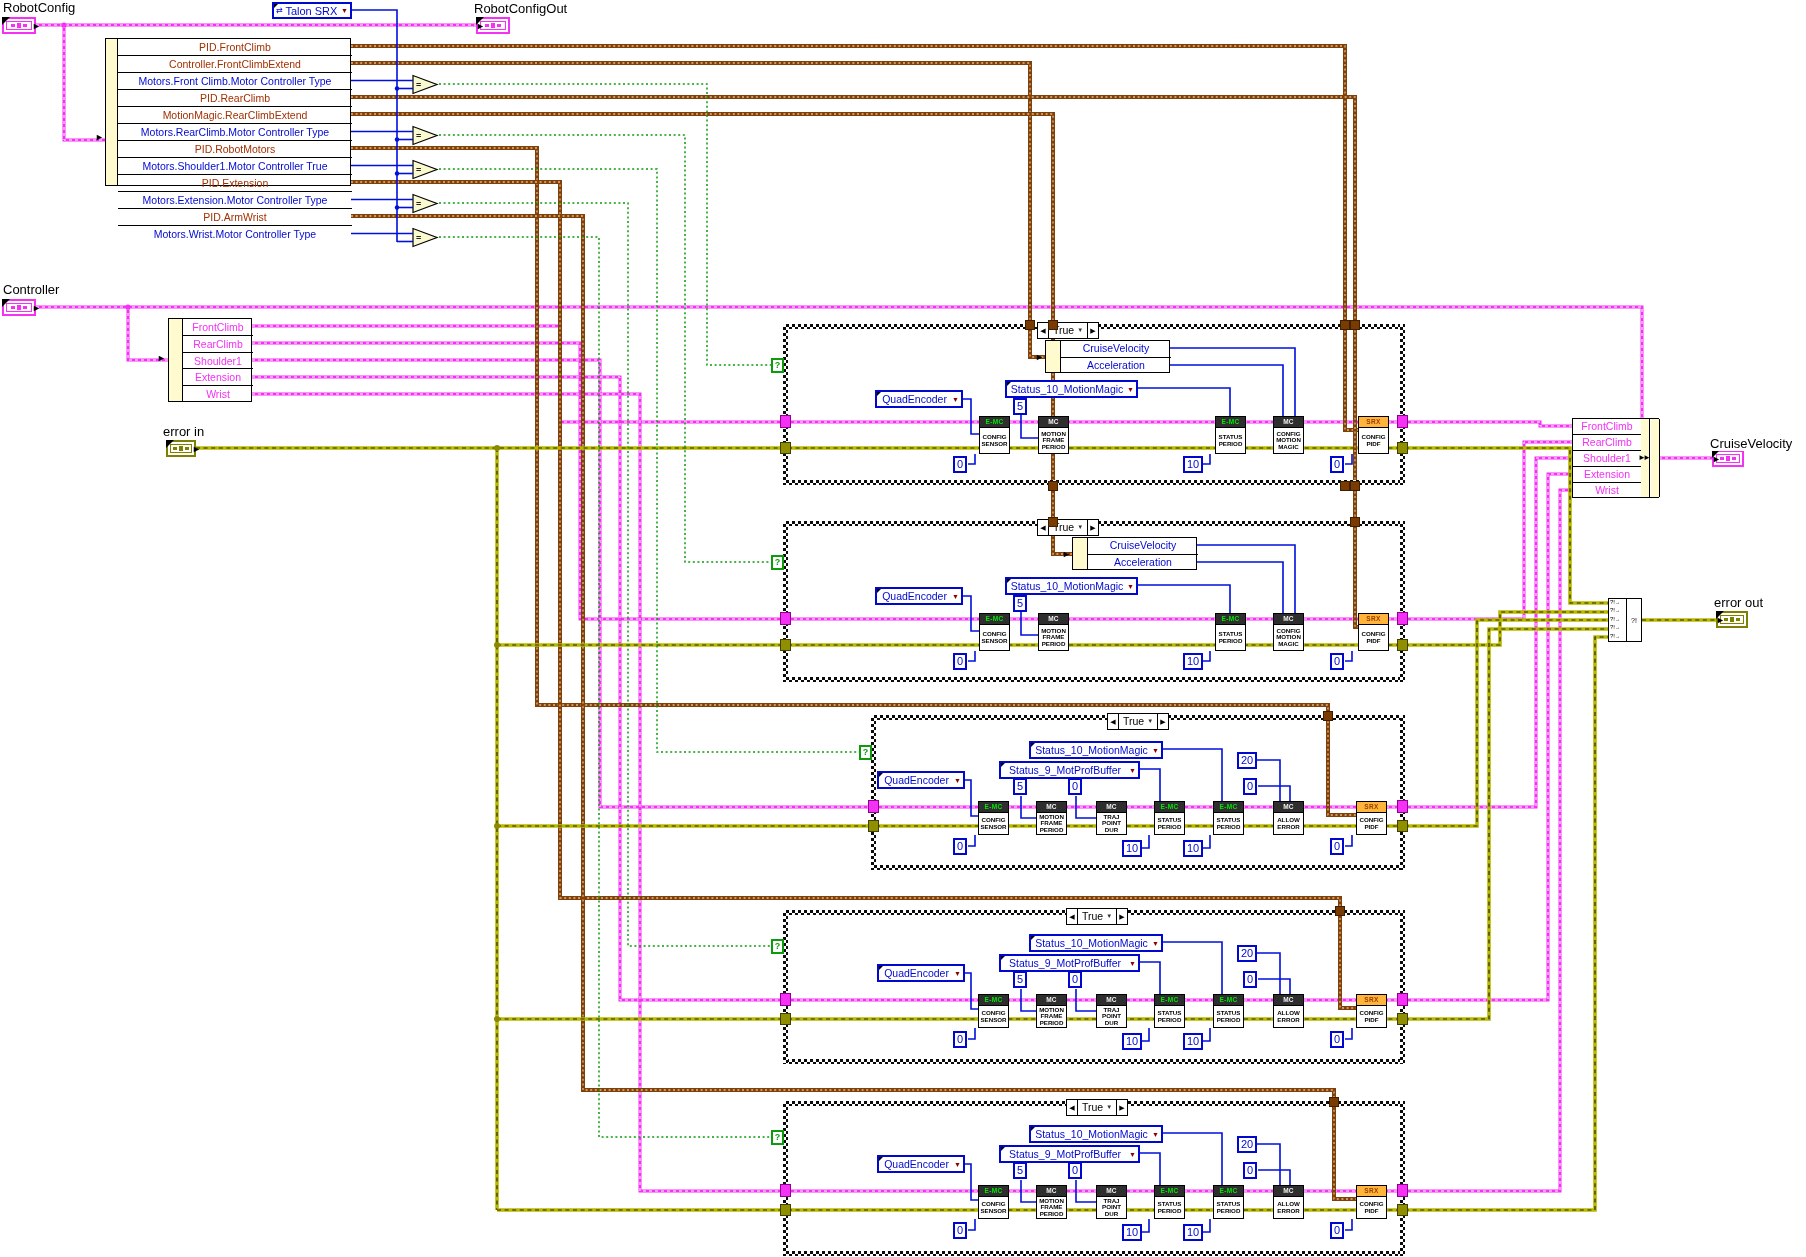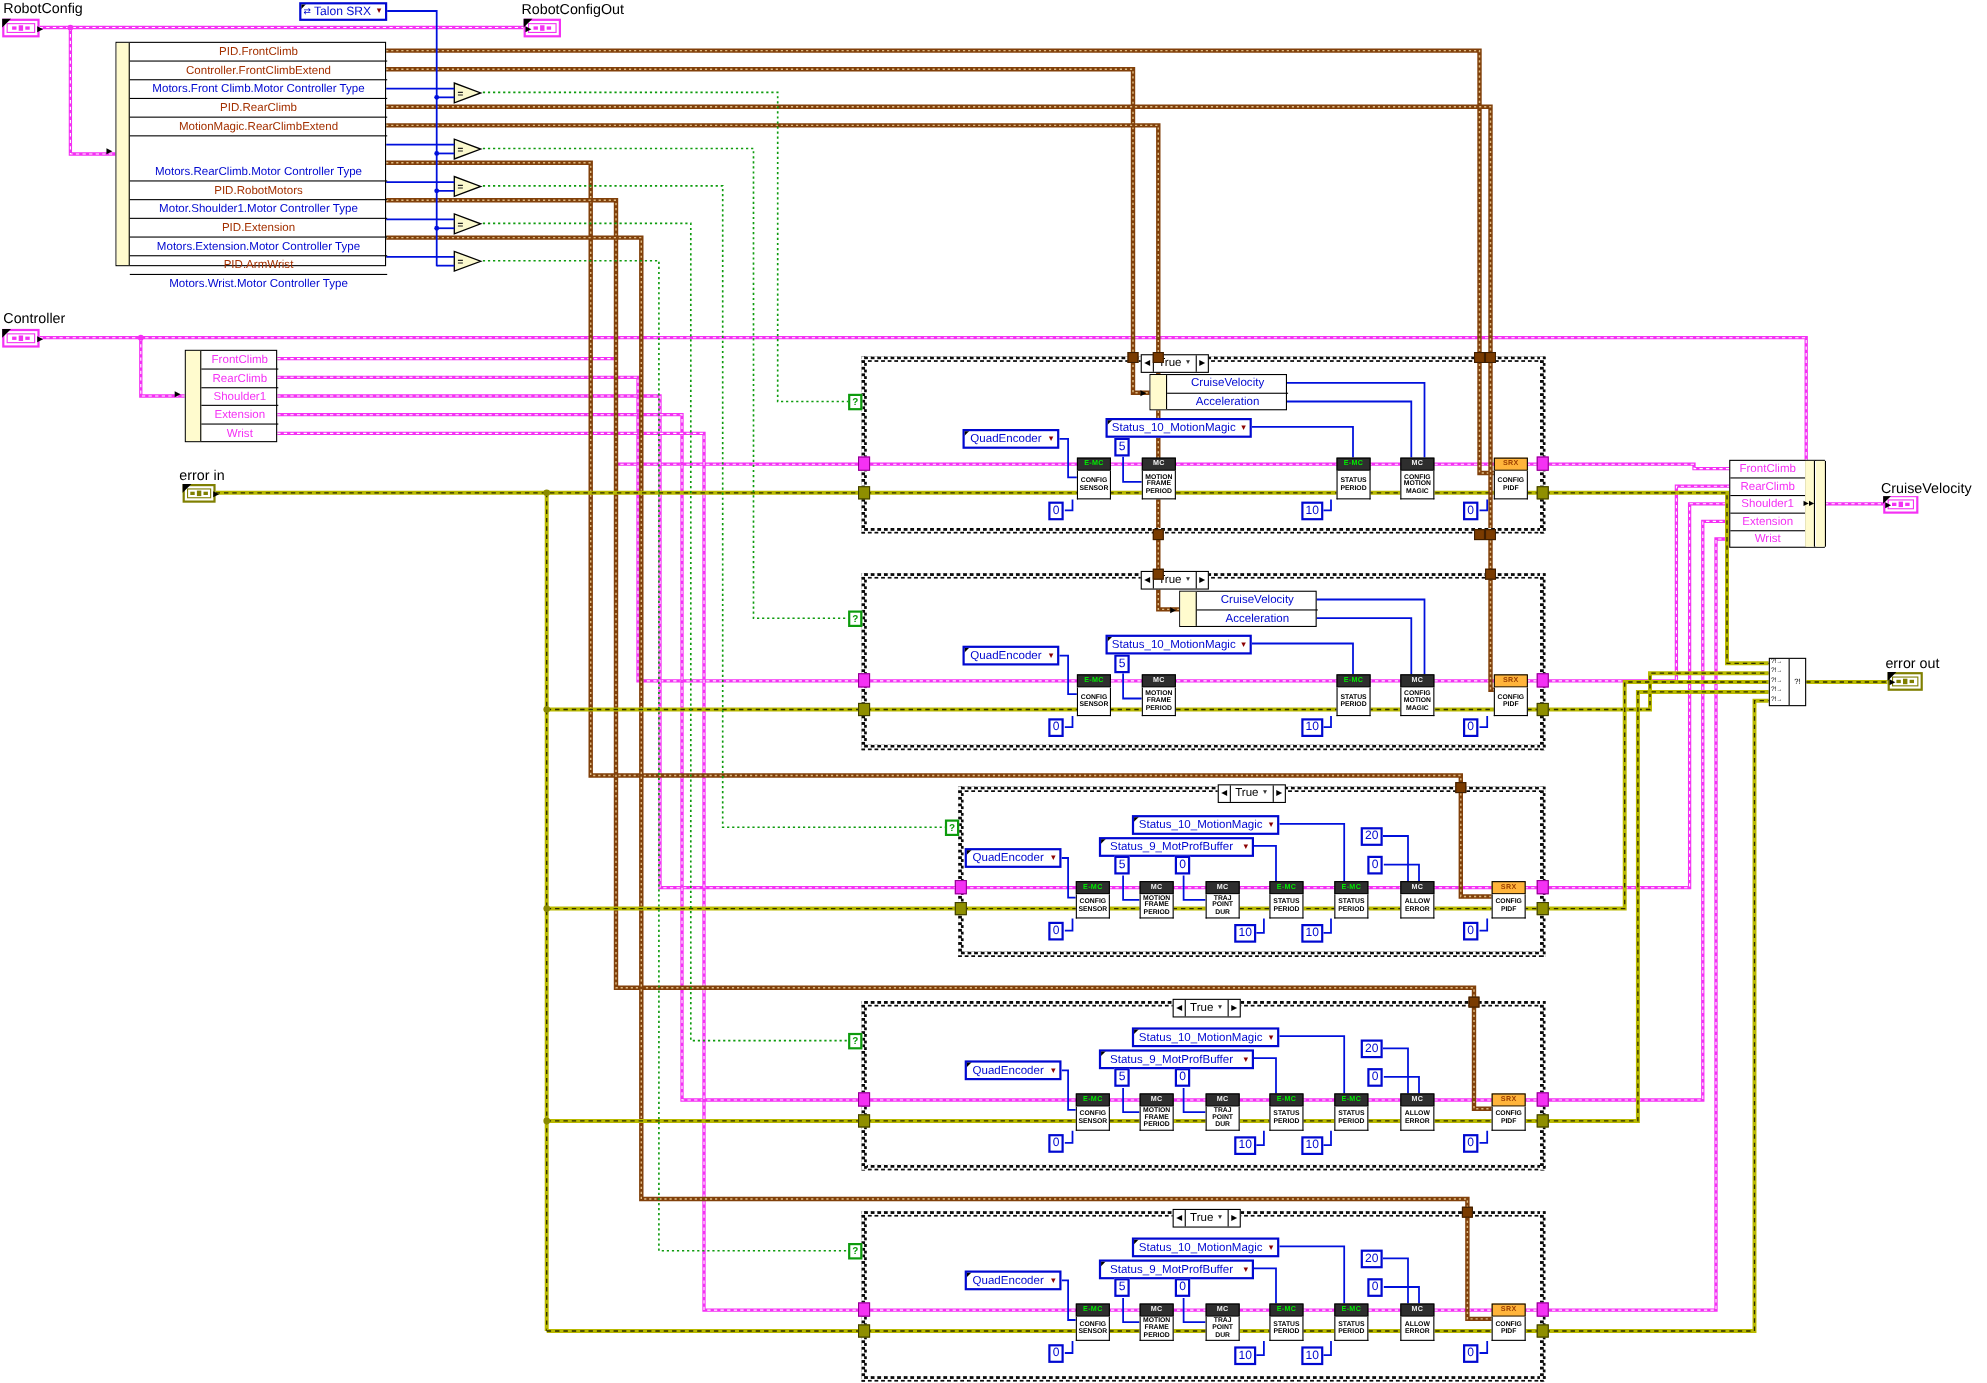--- a/index.html
+++ b/index.html
@@ -277,31 +277,31 @@
         </div>
         <div class="corner"></div>
         <div class="inarrow" style="top: 3px; left: -2px;">►</div>
       </div>
       <div class="enumbox" style="left: 272px; top: 2px; width: 80px; height: 17px; font-size: 11px;">
         <div class="corner"></div>
         <span style="font-size: 8px; color: rgb(0, 8, 208); margin-right: 1px;">⇄</span>
         <span class="txt">Talon SRX</span>
         <span class="arr">▼</span>
       </div>
-      <div class="ubn" style="left: 105px; top: 38px; width: 246px; height: 204px;">
+      <div class="ubn" style="left: 105px; top: 38px; width: 246px; height: 148px;">
         <div class="strip" style="left: 0px; width: 12px;"></div>
         <div class="rows" style="left: 12px; width: 234px;">
           <div class="row" style="height: 17px; font-size: 10.5px; line-height: 16px; color: rgb(163, 48, 0);">PID.FrontClimb</div>
           <div class="row" style="height: 17px; font-size: 10.5px; line-height: 16px; color: rgb(163, 48, 0);">Controller.FrontClimbExtend</div>
           <div class="row" style="height: 17px; font-size: 10.5px; line-height: 16px; color: rgb(0, 8, 208);">Motors.Front Climb.Motor Controller Type</div>
           <div class="row" style="height: 17px; font-size: 10.5px; line-height: 16px; color: rgb(163, 48, 0);">PID.RearClimb</div>
           <div class="row" style="height: 17px; font-size: 10.5px; line-height: 16px; color: rgb(163, 48, 0);">MotionMagic.RearClimbExtend</div>
-          <div class="row" style="height: 17px; font-size: 10.5px; line-height: 16px; color: rgb(0, 8, 208); margin-top: 24px;">Motors.RearClimb.Motor Controller Type</div>
+          <div class="row" style="height: 17px; font-size: 10.5px; line-height: 16px; color: rgb(0, 8, 208);">Motors.RearClimb.Motor Controller Type</div>
           <div class="row" style="height: 17px; font-size: 10.5px; line-height: 16px; color: rgb(163, 48, 0);">PID.RobotMotors</div>
-          <div class="row" style="height: 17px; font-size: 10.5px; line-height: 16px; color: rgb(0, 8, 208);">Motor.Shoulder1.Motor Controller Type</div>
+          <div class="row" style="height: 17px; font-size: 10.5px; line-height: 16px; color: rgb(0, 8, 208);">Motors.Shoulder1.Motor Controller True</div>
           <div class="row" style="height: 17px; font-size: 10.5px; line-height: 16px; color: rgb(163, 48, 0);">PID.Extension</div>
           <div class="row" style="height: 17px; font-size: 10.5px; line-height: 16px; color: rgb(0, 8, 208);">Motors.Extension.Motor Controller Type</div>
           <div class="row" style="height: 17px; font-size: 10.5px; line-height: 16px; color: rgb(163, 48, 0);">PID.ArmWrist</div>
           <div class="row" style="height: 17px; font-size: 10.5px; line-height: 16px; color: rgb(0, 8, 208);">Motors.Wrist.Motor Controller Type</div>
         </div>
       </div>
       <div class="inarrow" style="left: 95px; top: 133px;">►</div>
       <div class="ubn" style="left: 168px; top: 318px; width: 84px; height: 84px;">
         <div class="strip" style="left: 0px; width: 14px;"></div>
         <div class="rows" style="left: 14px; width: 70px;">

